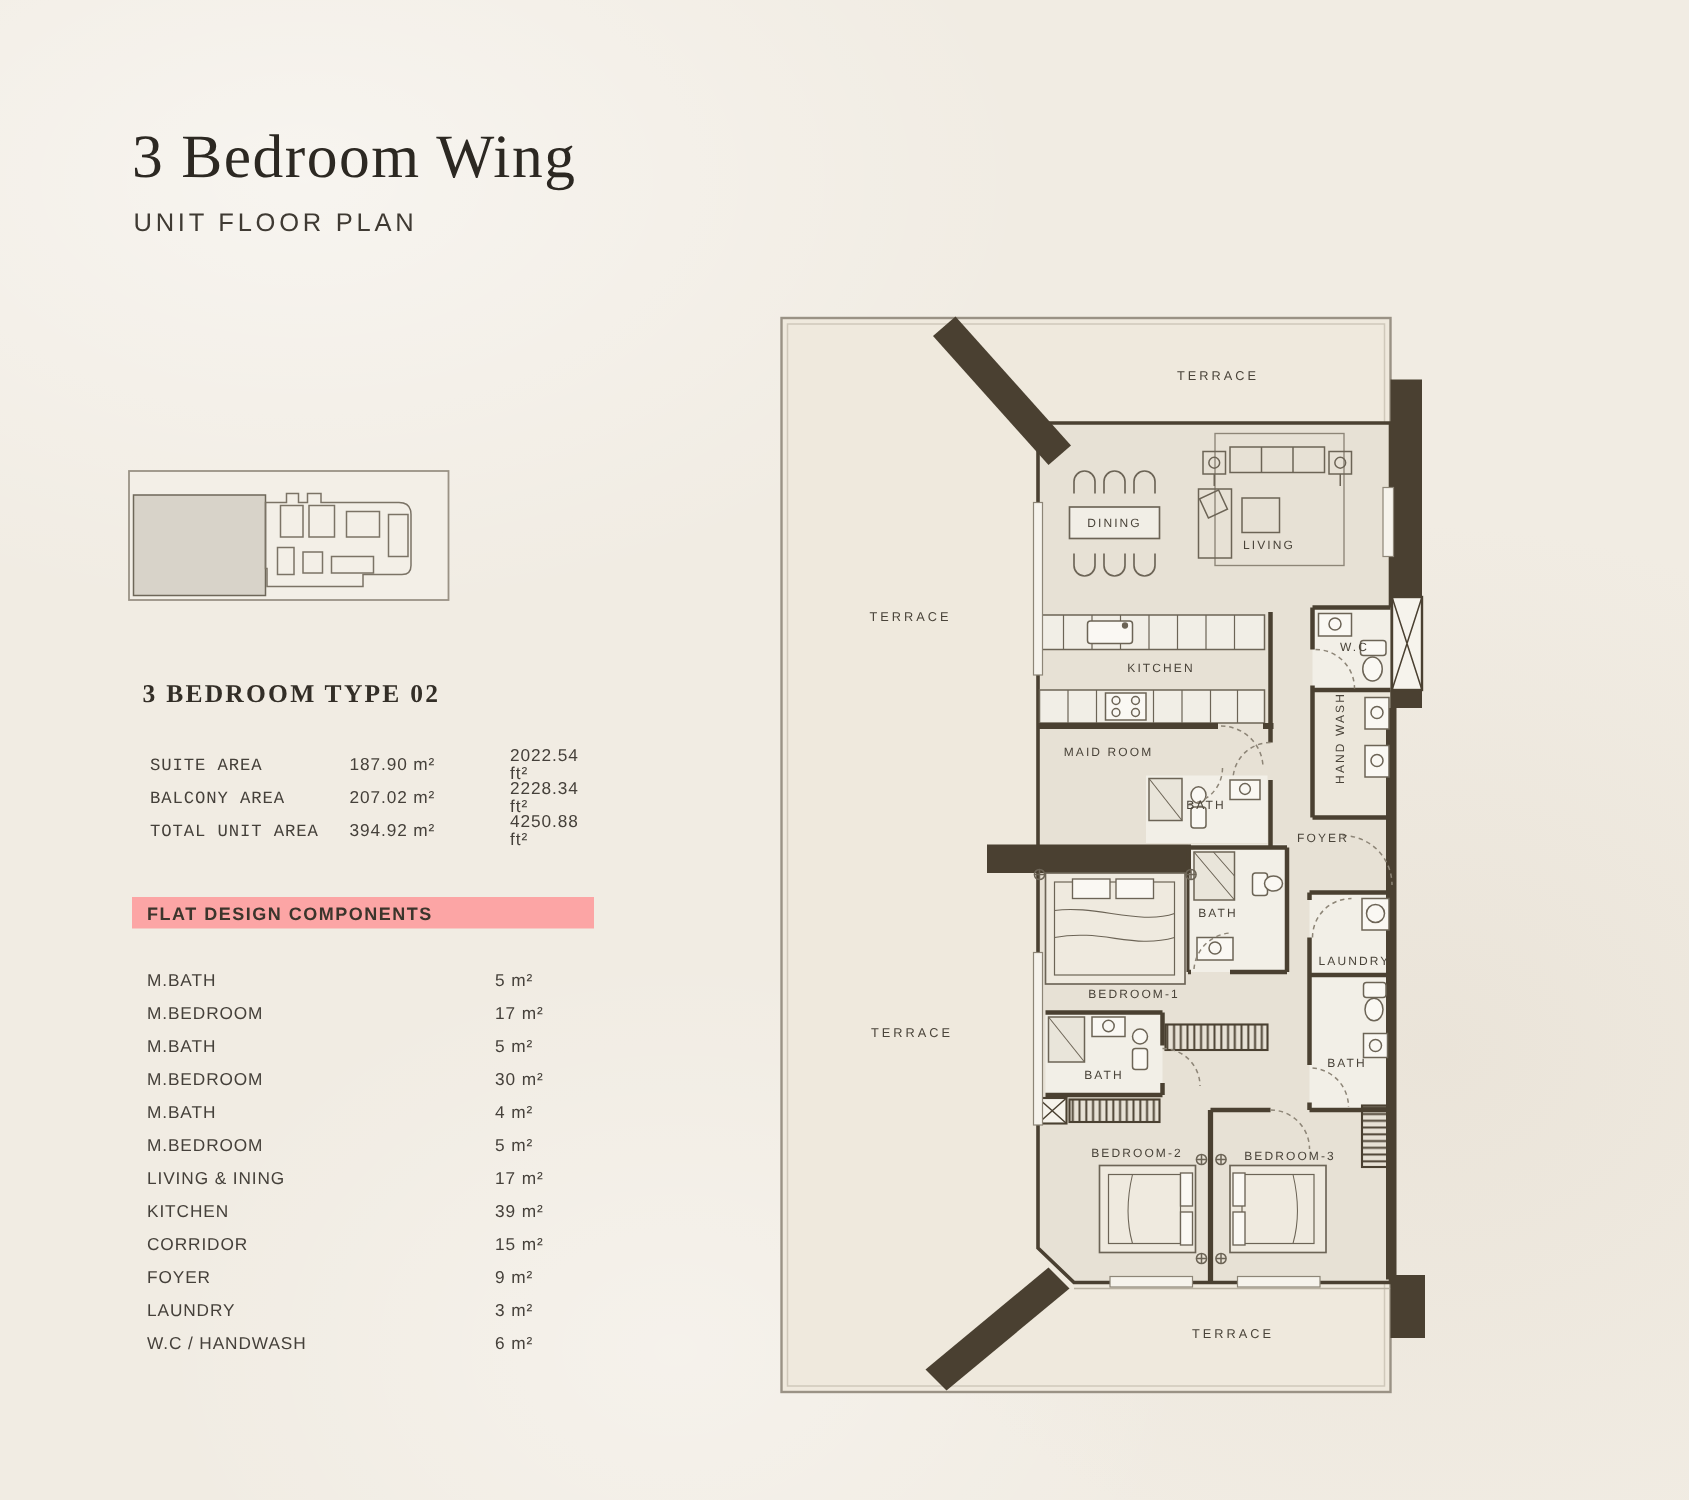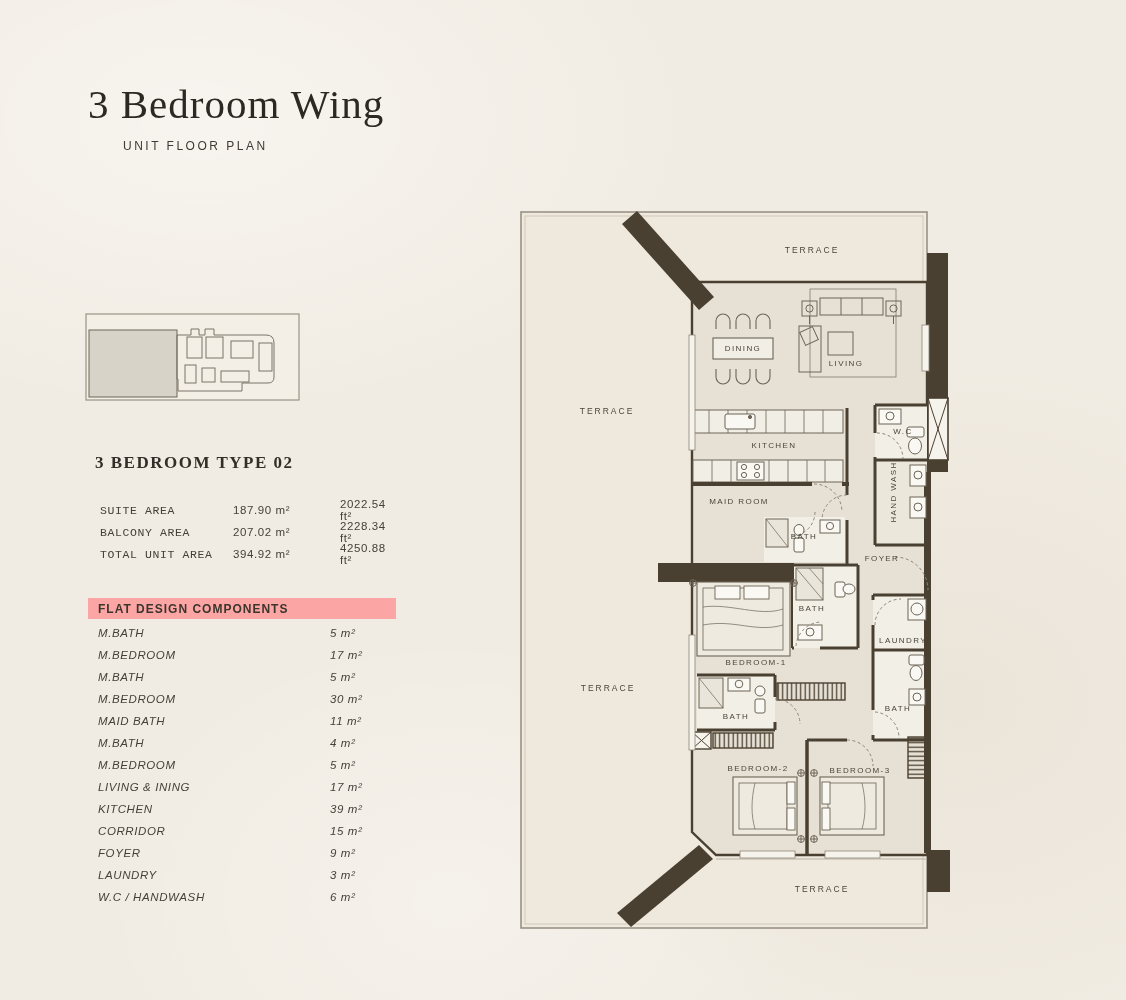--- a/index.html
+++ b/index.html
@@ -16,21 +16,21 @@
   }
   .abs { position:absolute; }
 
   .title {
     left:88px; top:80px;
     font-family:"Liberation Serif", serif;
     font-size:41px; font-weight:400; letter-spacing:1px; color:#2c2822;
   }
   .subtitle {
     left:89px; top:139px;
-    font-size:12px; letter-spacing:2.5px; color:#3f3a33;margin-left:34px;
+    font-size:17px; letter-spacing:2.5px; color:#3f3a33;
   }
 
   .keyplan { left:85px; top:313px; width:215px; height:88px; }
 
   .unit-heading {
     left:95px; top:453px;
     font-family:"Liberation Serif", serif;
     font-size:17px; font-weight:700; letter-spacing:1.5px; color:#332e27;
   }
 
@@ -47,21 +47,21 @@
     font-size:11.5px; letter-spacing:.6px; color:#45403a;
   }
   .t-body { padding-top:6px; }
   .t-row > div:first-child { padding-left:12px;font-family:Liberation Mono, monospace; }
 
   .comp { left:88px; top:598px; width:308px; }
   .comp-head {
     background:#fca5a5; height:21px; display:flex; align-items:center;
     padding-left:10px; font-size:12px; font-weight:700; letter-spacing:1px; color:#3b352c;
   }
-  .comp-list { padding-top:3px;font-style:italic; }
+  .comp-list { padding-top:24px; }
   .comp-row {
     display:grid; grid-template-columns:242px 1fr; height:22px; align-items:center;
     font-size:11.5px; letter-spacing:.6px; color:#45403a;
   }
   .comp-row > div:first-child { padding-left:10px; }
 
   .plan { left:515px; top:205px; width:435px; height:730px; }
 
   svg text {
     font-family:"Liberation Sans", sans-serif;
@@ -124,24 +124,20 @@
         <div>M.BEDROOM</div>
         <div>17 m²</div>
       </div>
     <div class="comp-row">
         <div>M.BATH</div>
         <div>5 m²</div>
       </div>
     <div class="comp-row">
         <div>M.BEDROOM</div>
         <div>30 m²</div>
-      </div>
-    <div class="comp-row">
-        <div>MAID BATH</div>
-        <div>11 m²</div>
       </div>
     <div class="comp-row">
         <div>M.BATH</div>
         <div>4 m²</div>
       </div>
     <div class="comp-row">
         <div>M.BEDROOM</div>
         <div>5 m²</div>
       </div>
     <div class="comp-row">

